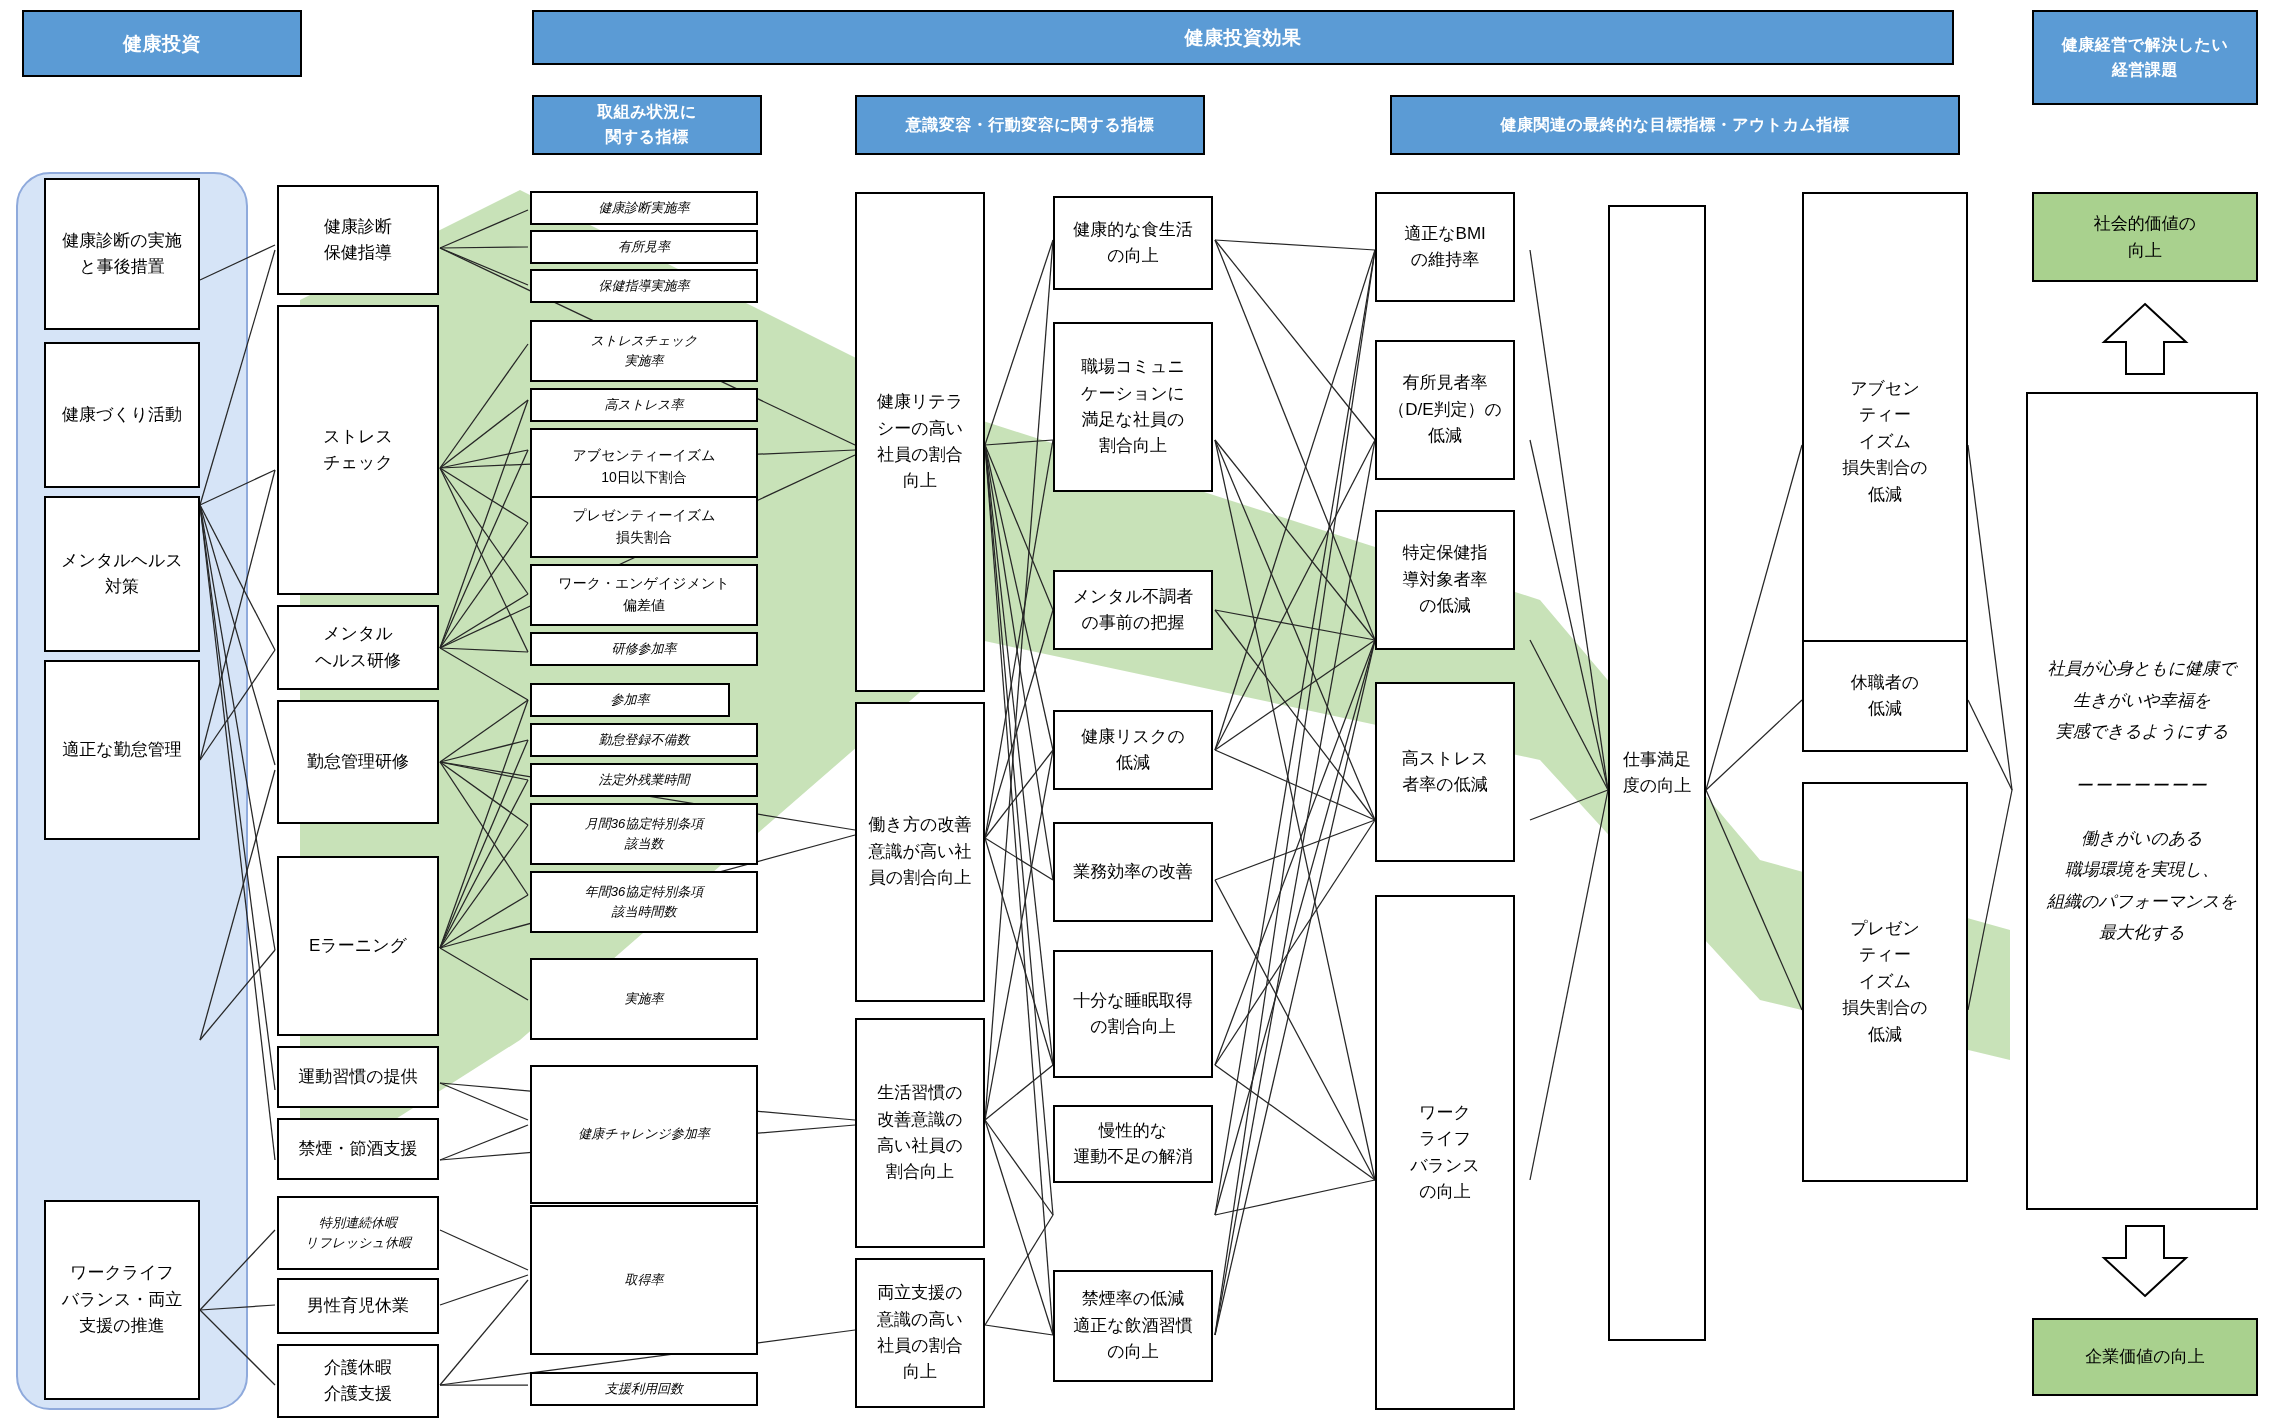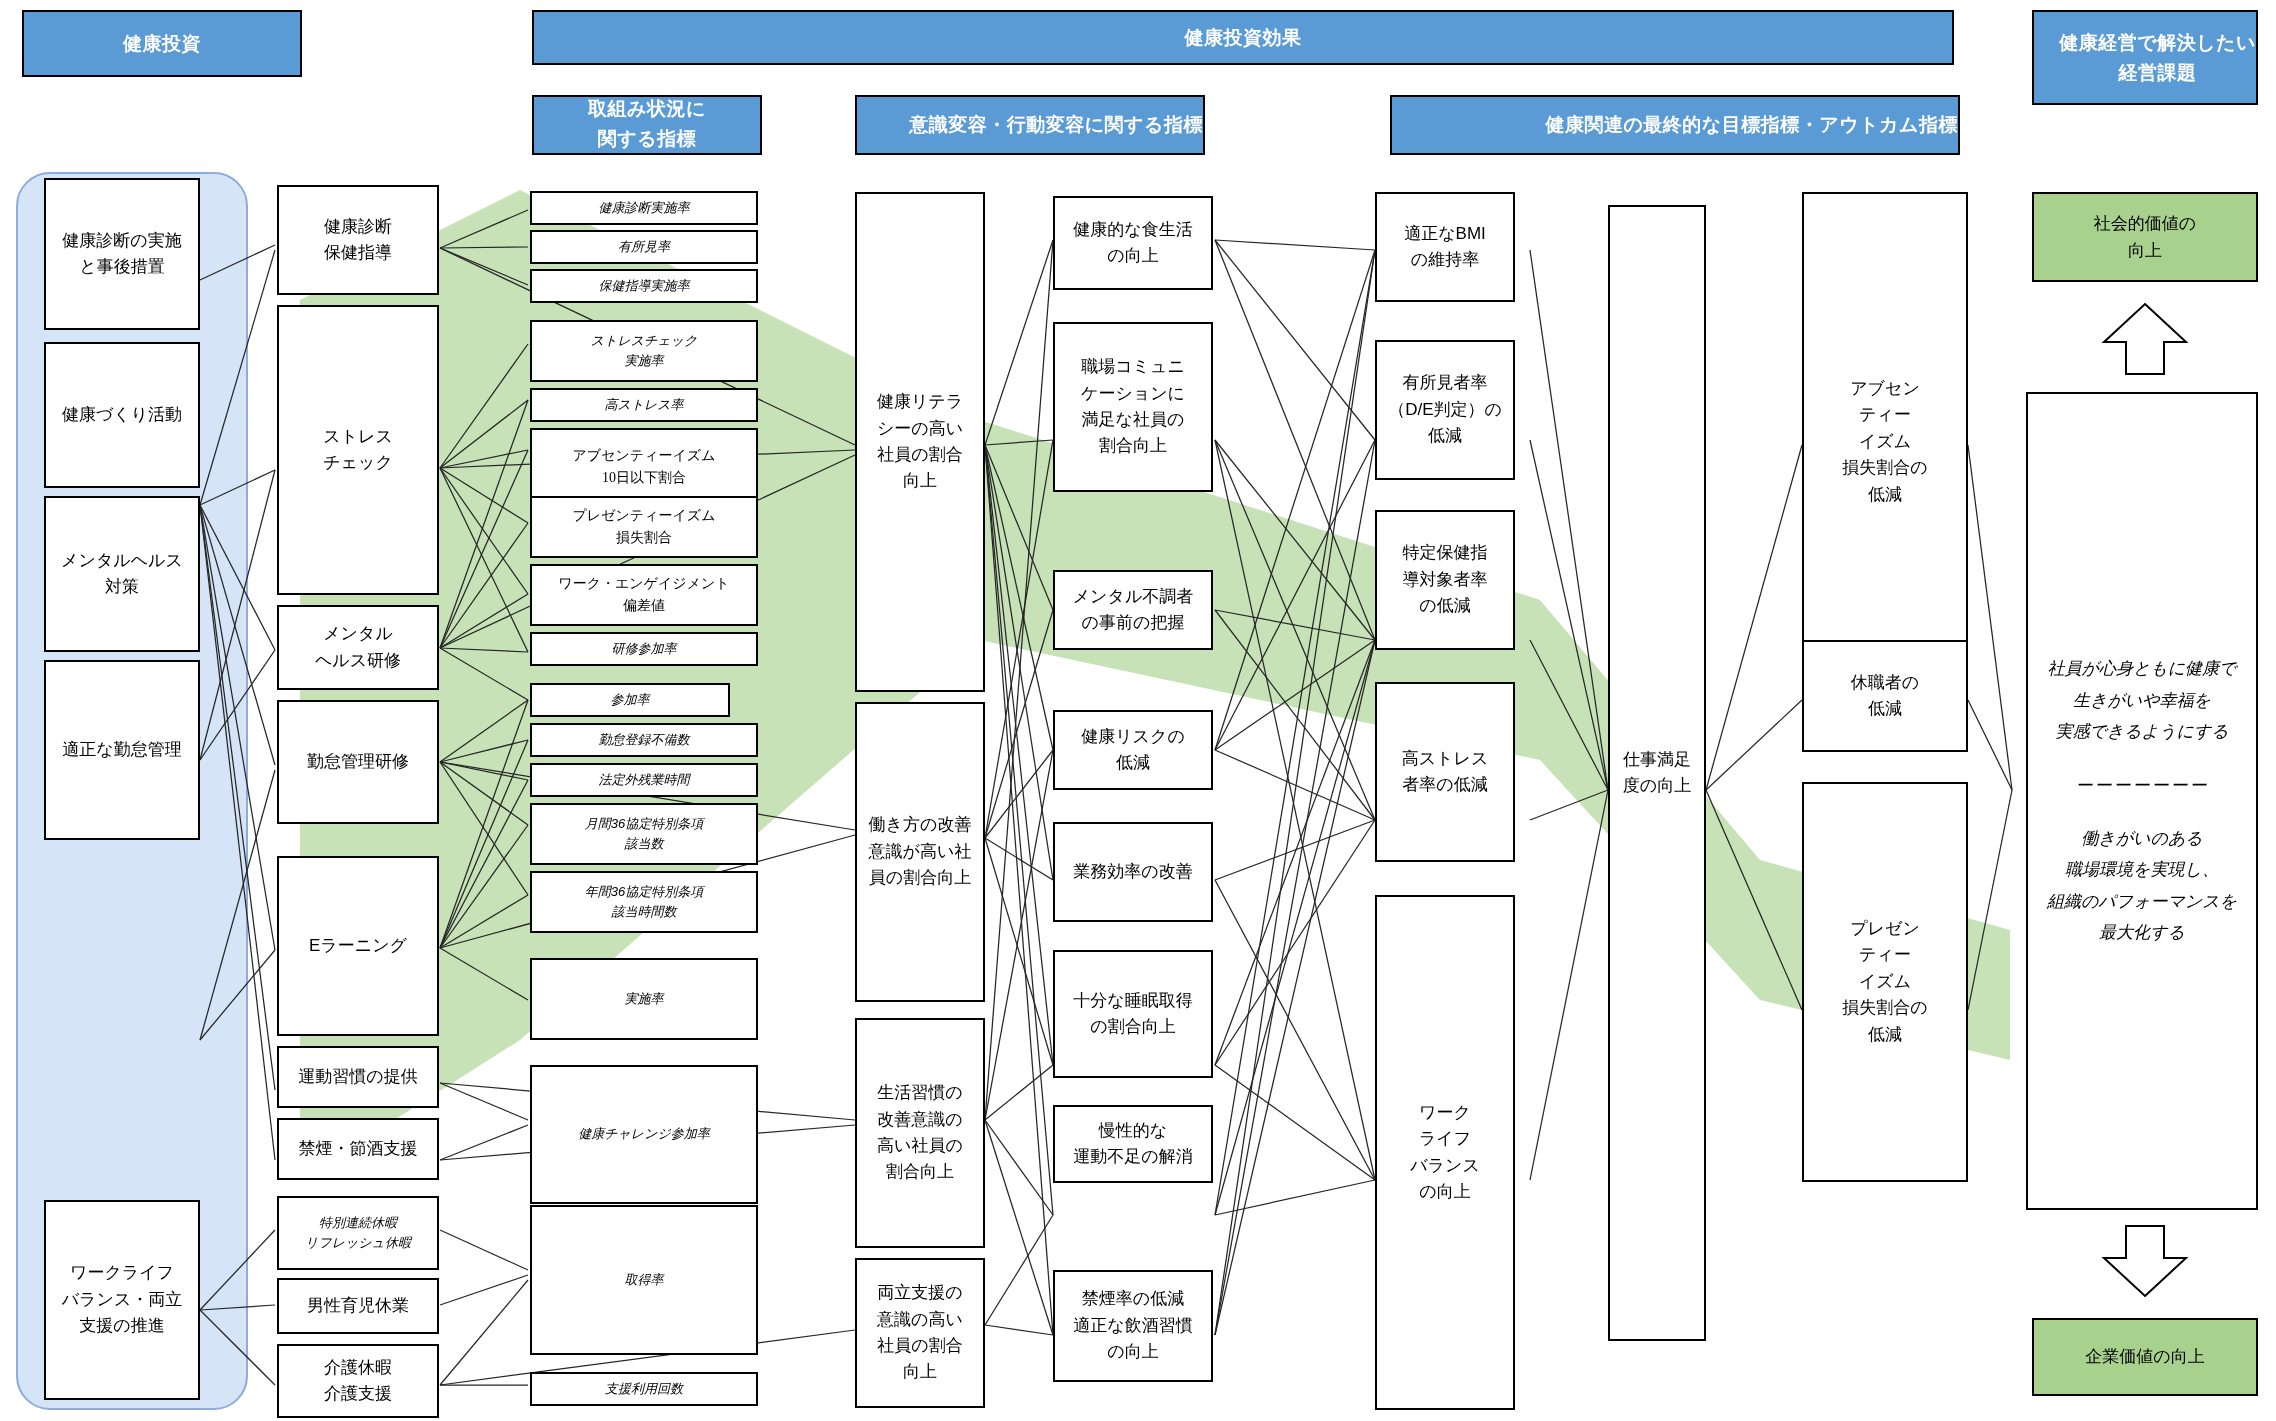--- a/index.html
+++ b/index.html
@@ -89,21 +89,21 @@
   .link{stroke:#262626;stroke-width:1.25px;fill:none;}
 
   .arrowshape{fill:#ffffff;stroke:#000;stroke-width:2px;}
 
   .dashrule{
     letter-spacing:2px;
   }
 
   
   .fs-hdr-lg{font-size:19px;}
-  .fs-hdr-md{font-size:19px;justify-content:flex-end;}
+  .fs-hdr-md{font-size:16px;}
   .fs-node{font-size:17px;}
   .fs-node-sm{font-size:13px;font-style:italic;}
   .fs-node-xs{font-size:14px;}
   .fs-goal{font-size:17px;}
 </style>
 </head>
 <body>
 
 <div id="canvas">
 
@@ -336,21 +336,21 @@
   <div class="abs node fs-node-sm" style="left:530px;top:269px;width:228px;height:34px;white-space:pre-line;">
     <span class="lbl">保健指導実施率</span>
   </div>
   <div class="abs node fs-node-sm" style="left:530px;top:320px;width:228px;height:62px;white-space:pre-line;">
     <span class="lbl">ストレスチェック
 実施率</span>
   </div>
   <div class="abs node fs-node-sm" style="left:530px;top:388px;width:228px;height:34px;white-space:pre-line;">
     <span class="lbl">高ストレス率</span>
   </div>
-  <div class="abs node fs-node-xs" style="left:530px;top:428px;width:228px;height:78px;white-space:pre-line;font-family:Liberation Serif, serif;">
+  <div class="abs node fs-node-xs" style="left:530px;top:428px;width:228px;height:78px;white-space:pre-line;">
     <span class="lbl">アブセンティーイズム
 10日以下割合</span>
   </div>
   <div class="abs node fs-node-xs" style="left:530px;top:496px;width:228px;height:62px;white-space:pre-line;">
     <span class="lbl">プレゼンティーイズム
 損失割合</span>
   </div>
   <div class="abs node fs-node-xs" style="left:530px;top:564px;width:228px;height:62px;white-space:pre-line;">
     <span class="lbl">ワーク・エンゲイジメント
 偏差値</span>

